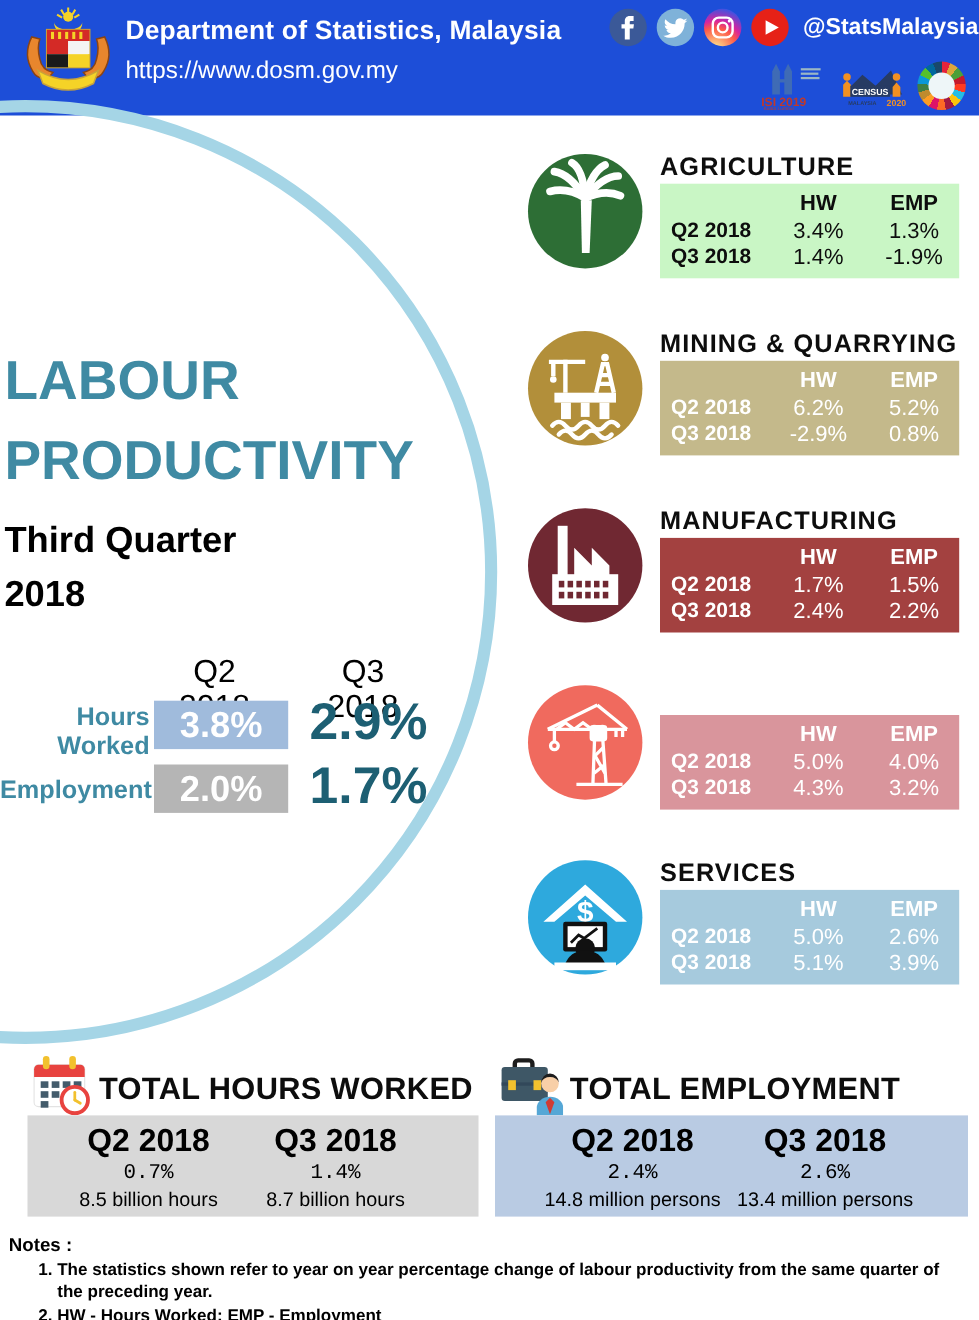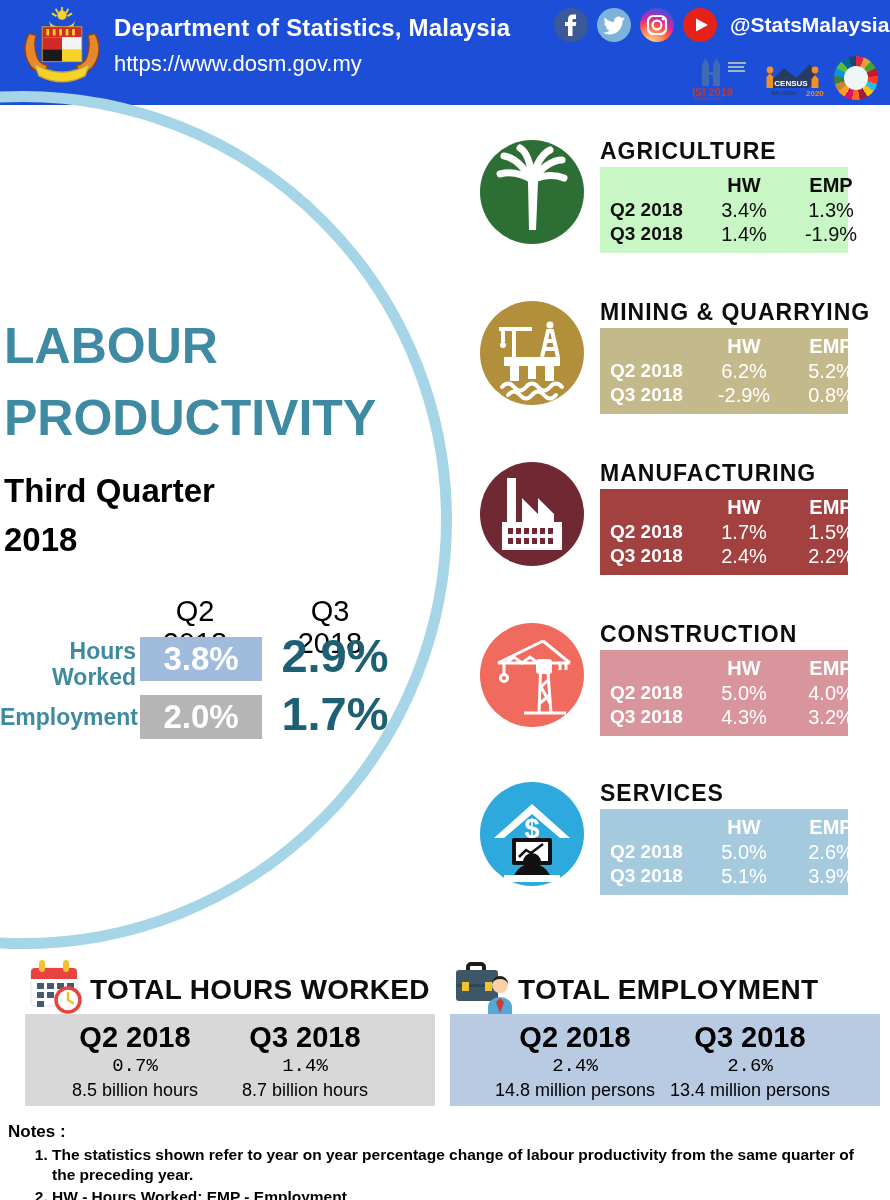--- a/index.html
+++ b/index.html
@@ -45,21 +45,21 @@
   .sector{position:absolute;left:460px;width:430px;height:150px;}
   .sec0{top:138px;} .sec1{top:299px;} .sec2{top:460px;} .sec3{top:621px;} .sec4{top:780px;}
   .sector-circle{position:absolute;left:20px;top:2px;width:104px;height:104px;border-radius:50%;
                  display:flex;align-items:center;justify-content:center;}
   .sec0 .sector-circle{background:#2d6e35;}
   .sec1 .sector-circle{background:#b28f3a;}
   .sec2 .sector-circle{background:#702832;}
   .sec3 .sector-circle{background:#f06a5e;}
   .sec4 .sector-circle{background:#2ea9dd;}
   .sector-title{position:absolute;left:140px;top:0;margin:0;font-size:23px;font-weight:700;letter-spacing:1px;color:#0d0d0d;}
-  .sector-box{position:absolute;left:140px;top:29px;width:248px;padding:5px 0 7px;}
+  .sector-box{position:absolute;left:140px;top:29px;width:272px;padding:5px 0 7px;}
   .sec0 .sector-box{background:#c9f6c5;color:#0d0d0d;}
   .sec1 .sector-box{background:#c4b98b;color:#fff;}
   .sec2 .sector-box{background:#a34140;color:#fff;}
   .sec3 .sector-box{background:#d9959c;color:#fff;}
   .sec4 .sector-box{background:#a6cadd;color:#fff;}
   .srow{display:grid;grid-template-columns:104px 80px 94px;align-items:center;height:24px;}
   .srow .c0{padding-left:10px;font-weight:700;font-size:19px;}
   .srow .c1,.srow .c2{text-align:center;font-size:20px;font-weight:400;}
   .srow.shead{height:26px;}
   .srow.shead .c1,.srow.shead .c2{font-weight:700;font-size:20px;}
@@ -340,21 +340,20 @@
           <path d="M18 40 H90"></path>
           <path d="M63 18 L18 40 M63 18 L90 40"></path>
           <path d="M26 40 L34 34 L42 40 L50 34 L58 40"></path>
           <path d="M24 40 V52"></path>
           <path d="M80 40 V47 M86 40 V47"></path>
         </g>
         <circle cx="24" cy="55" r="3.5" stroke="#fff" stroke-width="3" fill="none"></circle>
         <rect x="56" y="36" width="16" height="15" rx="3" fill="#fff"></rect>
       </svg>
     </div>
-    <h2 class="sector-title">CONSTRUCTION</h2>
     <div class="sector-box">
       <div class="srow shead">
         <span class="c0"></span>
         <span class="c1">HW</span>
         <span class="c2">EMP</span>
       </div>
       <div class="srow">
         <span class="c0">Q2 2018</span>
         <span class="c1">5.0%</span>
         <span class="c2">4.0%</span>

